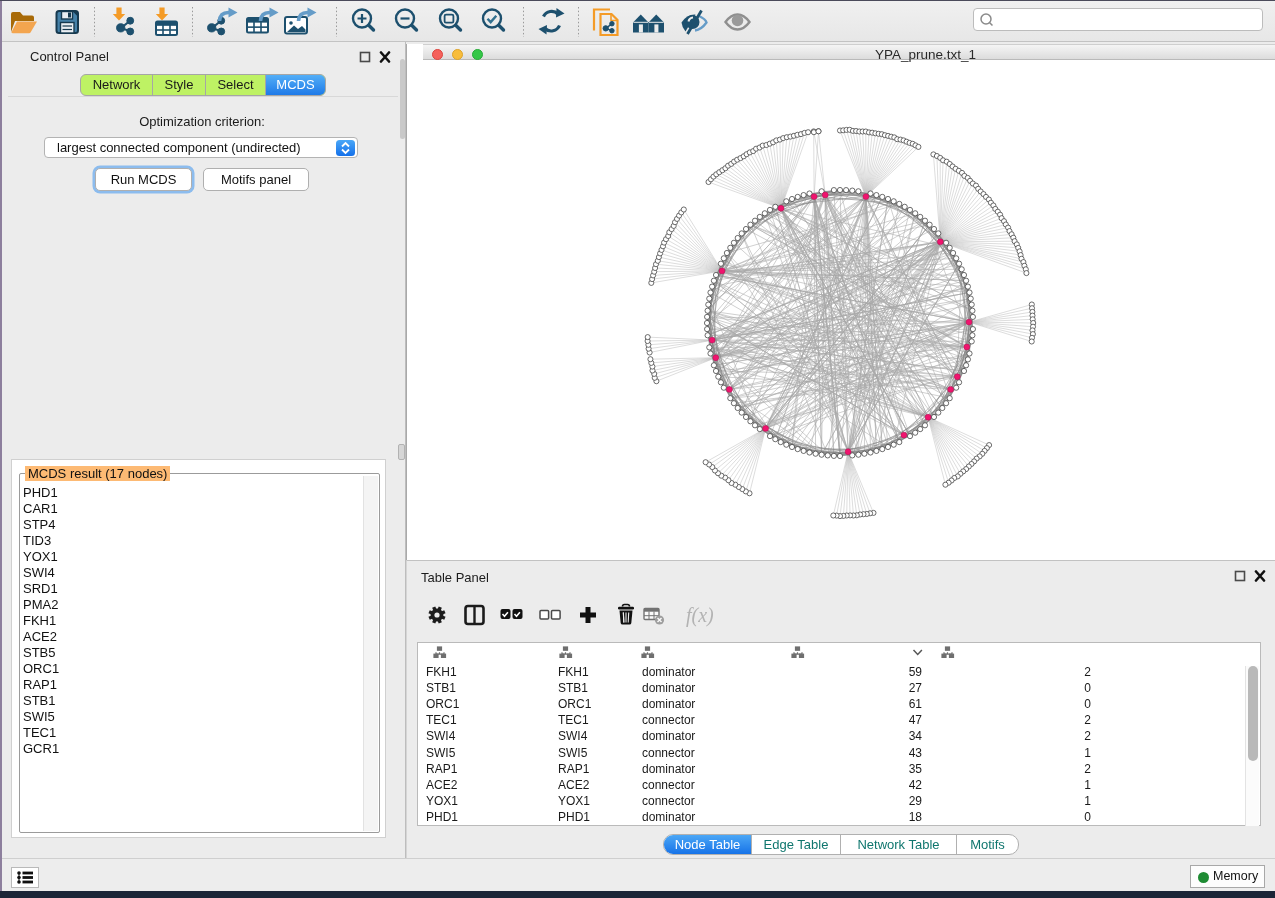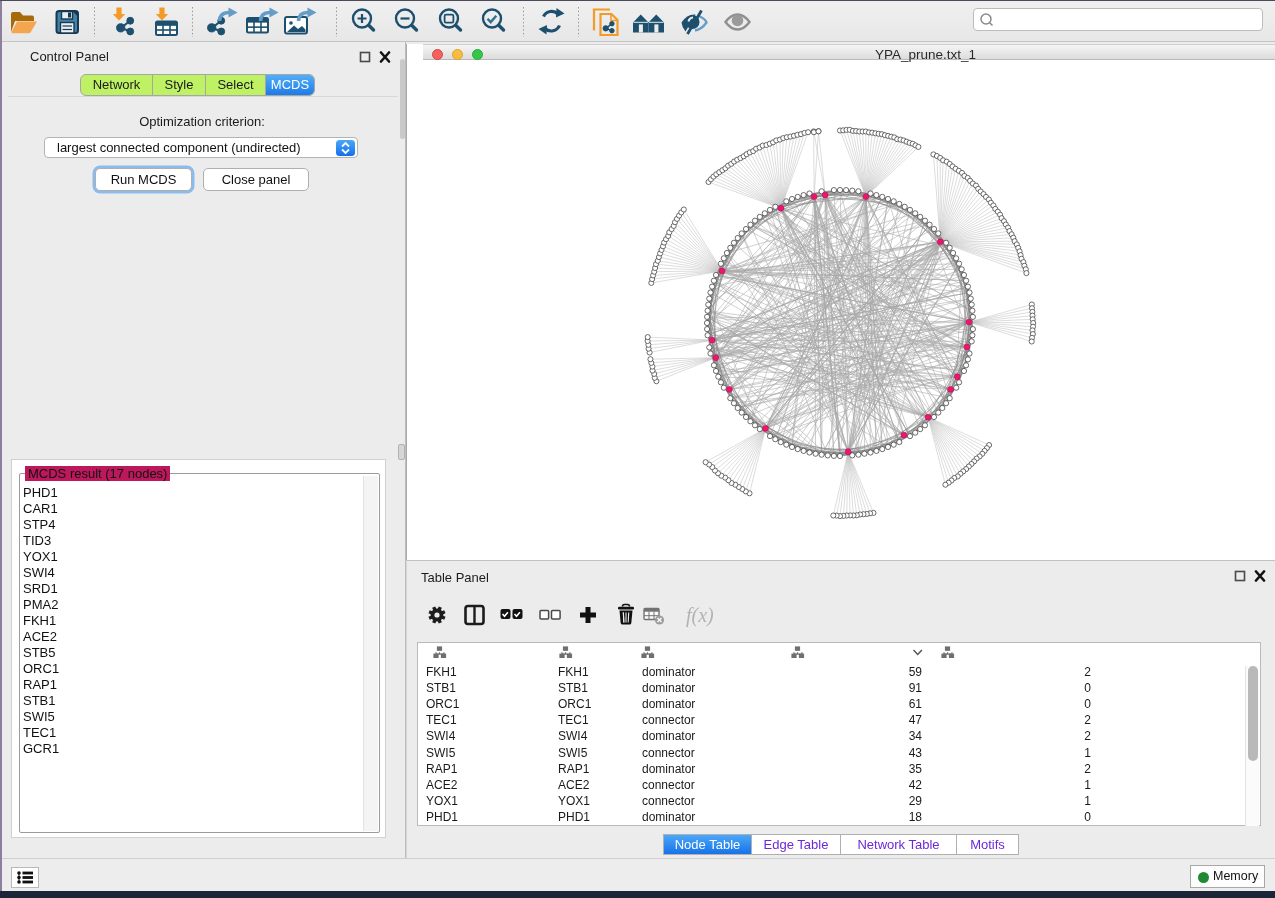--- a/index.html
+++ b/index.html
@@ -15,21 +15,21 @@
 #tabs div:last-child{border-right:none;background:linear-gradient(#53aef7,#1e7ae8);color:#fff}
 #tabline{position:absolute;left:6px;top:54px;width:390px;height:1px;background:#d8d8d8}
 #optlabel{position:absolute;left:0;top:72px;width:400px;text-align:center;font-size:13px;color:#1a1a1a}
 #sel{position:absolute;left:42px;top:95px;width:314px;height:21px;background:#fff;border:1px solid #b3b3b3;border-radius:4px;font-size:13px;color:#111;line-height:19px;padding-left:12px}
 #stepper{position:absolute;right:2px;top:1.5px;width:19px;height:16px;border-radius:3.5px;background:linear-gradient(#4aa7f7,#1470ea)}
 .btn{position:absolute;top:126px;height:23px;background:#fff;border:1px solid #afafaf;border-radius:5px;font-size:13px;color:#111;text-align:center;line-height:21px}
 #runbtn{left:93px;width:97px;box-shadow:0 0 0 2.5px #8cbcee}
 #closebtn{left:201px;width:106px}
 #mcdsbox{position:absolute;left:9px;top:417px;width:375px;height:379px;background:#fff;border:1px solid #d0d0d0}
 #mcdsborder{position:absolute;left:7px;top:13px;width:361px;height:360px;border:1px solid #9b9b9b;border-radius:2px}
-#mcdstitle{position:absolute;left:13px;top:6px;background:#be185d;padding:0 3px;font-size:13px;color:#111}
+#mcdstitle{position:absolute;left:13px;top:6px;background:#fdba74;padding:0 3px;font-size:13px;color:#111}
 #mcdslist{position:absolute;left:11px;top:25px;font-size:13px;color:#111;line-height:16px}
 #cpscroll{position:absolute;left:351px;top:16px;width:15px;height:355px;background:#f4f4f4;border-left:1px solid #e2e2e2}
 #vsplit{position:absolute;left:405px;top:42px;width:1px;height:816px;background:#bdbdbd}
 #vhandle{position:absolute;left:398px;top:444px;width:7px;height:16px;background:#d6d6d6;border:1px solid #b2b2b2;border-radius:2px}
 #netwin{position:absolute;left:406px;top:44px;width:869px;height:516px;background:#fff;border-left:1px solid #a9a9a9}
 #nettitle{position:absolute;left:16px;top:0;width:869px;height:16px;background:linear-gradient(#f5f5f5,#dcdcdc);border-bottom:1px solid #b9b9b9;border-top:1px solid #cfcfcf}
 #nettitle span{position:absolute;left:452px;top:2px;font-size:13.5px;color:#2a2a2a}
 .tl{position:absolute;top:3.5px;width:11px;height:11px;border-radius:50%}
 #netcanvas{position:absolute;left:0;top:20px;width:869px;height:496px;background:#fff}
 #tp{position:absolute;left:406px;top:560px;width:869px;height:298px;background:#ececec;border-top:1px solid #c2c2c2;border-left:1px solid #d5d5d5}
@@ -37,22 +37,22 @@
 #tptable{position:absolute;left:10px;top:81px;width:844px;height:184px;background:#fff;border:1px solid #bababa}
 #thead{position:absolute;left:0;top:0;width:684px;height:22px;background:linear-gradient(#fafafa,#e7e7e7);border-bottom:1px solid #c6c6c6;border-right:1px solid #c6c6c6}
 #thead span{position:absolute;top:4px;font-size:12px;color:#1a1a1a}
 .hd{position:absolute;top:0;width:1px;height:22px;background:#c6c6c6}
 .tr{position:absolute;left:0;width:842px;height:16px;line-height:16px;font-size:12px;color:#1a1a1a}
 .tr span{position:absolute;top:0}
 .c1{left:8px}.c2{left:140px}.c3{left:224px}
 .c4{left:418px;width:86px;text-align:right}.c5{left:563px;width:110px;text-align:right}
 #tscroll{position:absolute;right:1px;top:23px;width:14px;height:160px;background:#fbfbfb;border-left:1px solid #e3e3e3}
 #tthumb{position:absolute;left:1.5px;top:0px;width:10px;height:95px;background:#b9b9b9;border-radius:5px}
-#btabs{position:absolute;left:256px;top:273px;height:21px;display:flex;border:1px solid #b0b0b0;border-radius:0;background:#fff;overflow:hidden}
-#btabs div{font-size:13px;color:#6d28d9;text-align:center;line-height:19px;border-right:1px solid #b0b0b0}
+#btabs{position:absolute;left:256px;top:273px;height:21px;display:flex;border:1px solid #b0b0b0;border-radius:10px;background:#fff;overflow:hidden}
+#btabs div{font-size:13px;color:#0f766e;text-align:center;line-height:19px;border-right:1px solid #b0b0b0}
 #btabs div:first-child{background:linear-gradient(#4ba7f6,#1773e8);color:#fff}
 #btabs div:last-child{border-right:none}
 #status{position:absolute;left:2px;top:858px;width:1273px;height:33px;background:#ededed;border-top:1px solid #cfcfcf}
 #listbtn{position:absolute;left:9px;top:8px;width:28px;height:21px;background:#fff;border:1px solid #b9b9b9}
 #membtn{position:absolute;right:10px;top:6px;width:75px;height:23px;background:#fdfdfd;border:1px solid #a8a8a8;font-size:12.5px;color:#111;line-height:21px;padding-left:22px}
 #memdot{position:absolute;left:7px;top:5.5px;width:11px;height:11px;border-radius:50%;background:#1e8b33}
 #wall{position:absolute;left:0;top:891px;width:1275px;height:7px;background:#1c2638}
 </style></head><body>
 <div id="app"></div>
 <div id="topline"></div>
@@ -181,30 +181,30 @@
 <div id="cp">
     <div id="cptitle">Control Panel</div>
     <svg class="wicons" style="left:357px;top:9px" width="34" height="12">
       <rect x="1.5" y="1.5" width="9" height="9" fill="none" stroke="#4a4a4a" stroke-width="1.6"></rect>
       <path d="M22 1.5 L30 10.5 M30 1.5 L22 10.5" stroke="#111" stroke-width="2.6" stroke-linecap="round"></path>
     </svg>
     <div id="tabs">
       <div style="width:72px">Network</div>
       <div style="width:53px">Style</div>
       <div style="width:60px">Select</div>
-      <div style="width:48px">MCDS</div>
+      <div style="width:59px">MCDS</div>
     </div>
     <div id="tabline"></div>
     <div id="optlabel">Optimization criterion:</div>
     <div id="sel">largest connected component (undirected)<div id="stepper"><svg width="19" height="16">
           <path d="M6 6.5 L9.5 3 L13 6.5" fill="none" stroke="#fff" stroke-width="1.8"></path>
           <path d="M6 9.5 L9.5 13 L13 9.5" fill="none" stroke="#fff" stroke-width="1.8"></path>
         </svg></div></div>
     <div class="btn" id="runbtn">Run MCDS</div>
-    <div class="btn" id="closebtn">Close panel</div>
+    <div class="btn" id="closebtn">Motifs panel</div>
     <div id="mcdsbox">
       <div id="mcdsborder"></div>
       <div id="mcdstitle">MCDS result (17 nodes)</div>
       <div id="mcdslist">
         <div>PHD1</div>
         <div>CAR1</div>
         <div>STP4</div>
         <div>TID3</div>
         <div>YOX1</div>
         <div>SWI4</div>
@@ -584,21 +584,21 @@
         <span class="c1">FKH1</span>
         <span class="c2">FKH1</span>
         <span class="c3">dominator</span>
         <span class="c4">59</span>
         <span class="c5">2</span>
       </div>
       <div class="tr" style="top:37px">
         <span class="c1">STB1</span>
         <span class="c2">STB1</span>
         <span class="c3">dominator</span>
-        <span class="c4">91</span>
+        <span class="c4">27</span>
         <span class="c5">0</span>
       </div>
       <div class="tr" style="top:53px">
         <span class="c1">ORC1</span>
         <span class="c2">ORC1</span>
         <span class="c3">dominator</span>
         <span class="c4">61</span>
         <span class="c5">0</span>
       </div>
       <div class="tr" style="top:69px">

